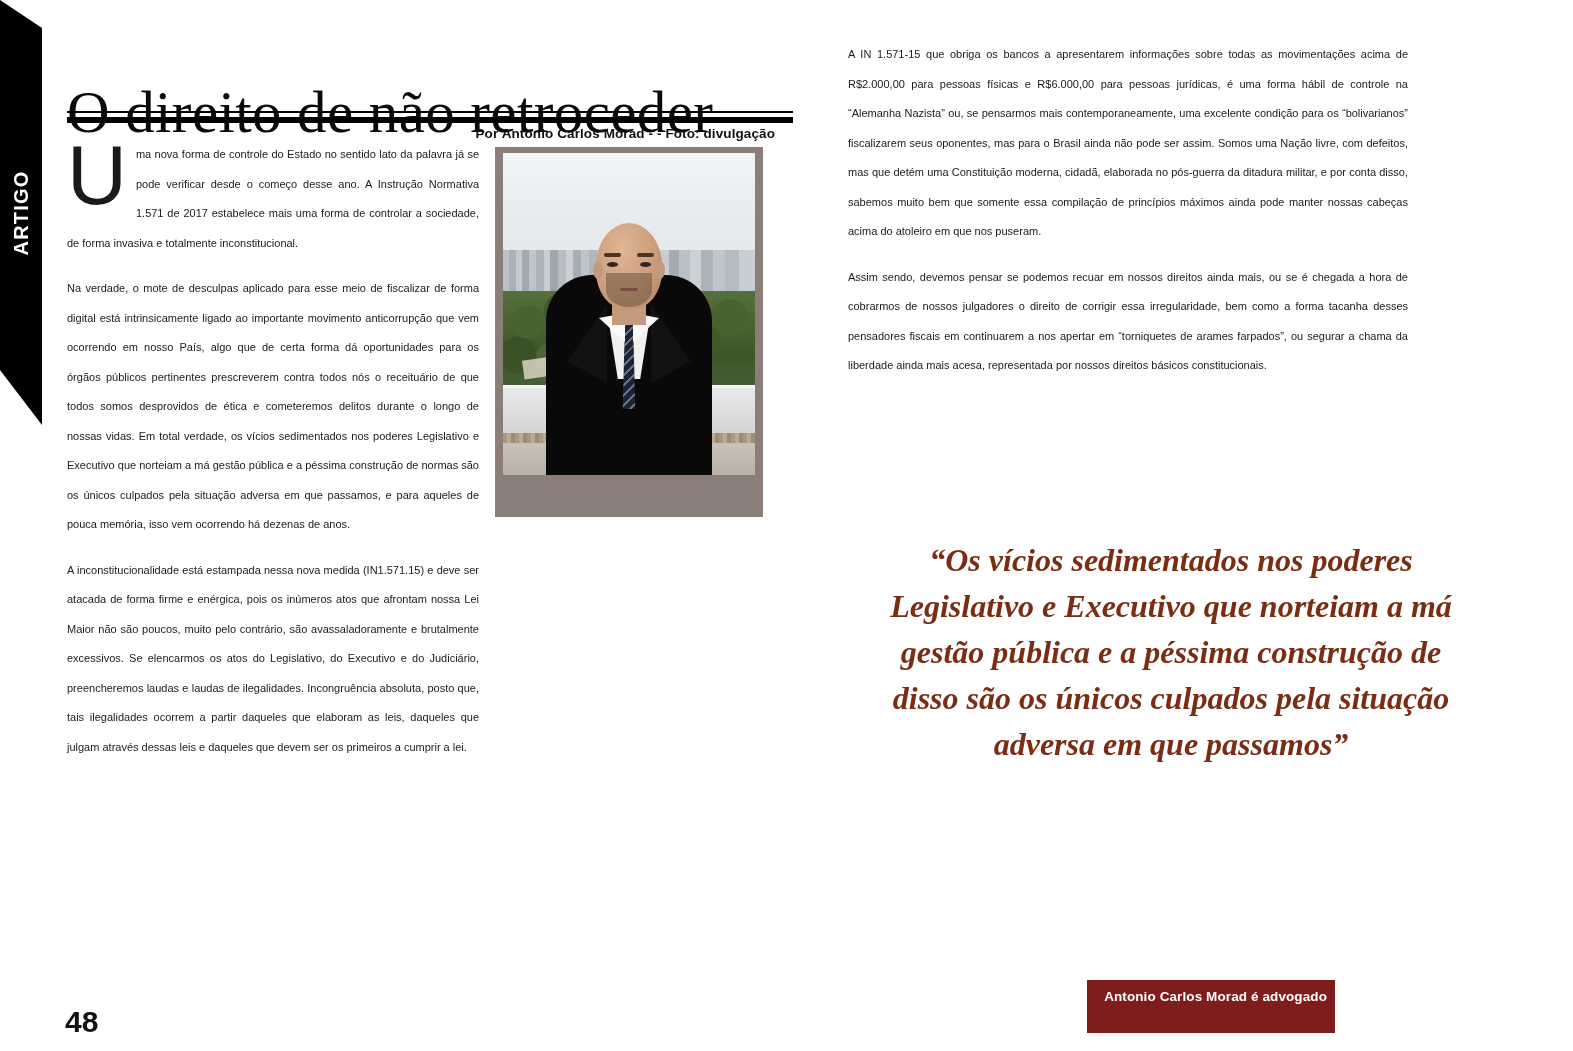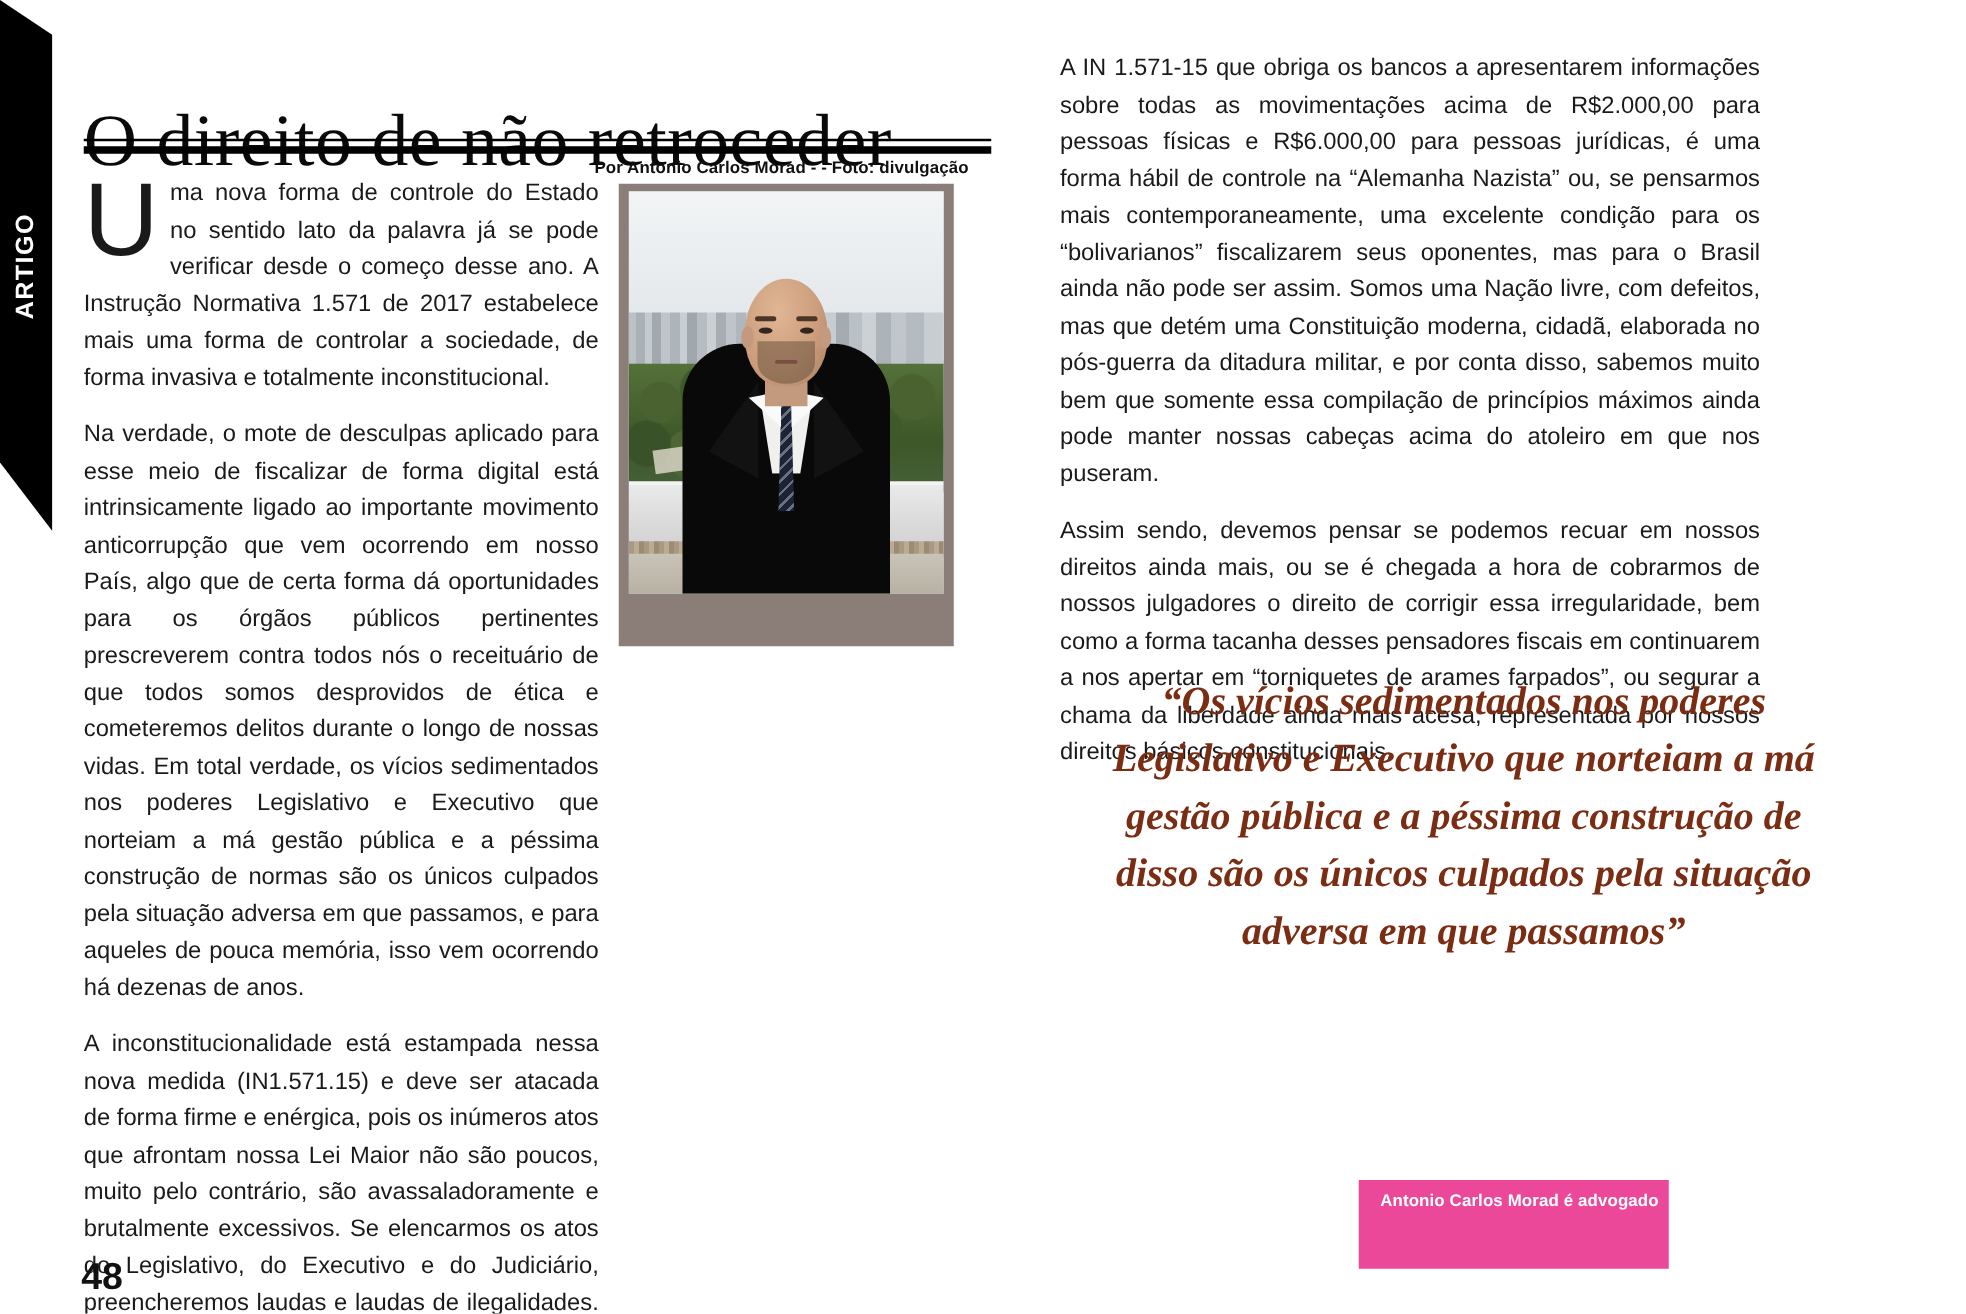--- a/index.html
+++ b/index.html
@@ -86,21 +86,21 @@
     font-size: 13.5px;
     font-weight: bold;
     color: #111111;
     letter-spacing: 0.1px;
     white-space: nowrap;
   }
 
   .body-col {
     position: absolute;
     font-family: "Liberation Sans", sans-serif;
-    font-size: 19px;
+    font-size: 11px;
     line-height: 29.5px;
     color: #1a1a1a;
     text-align: justify;
     -webkit-hyphens: none;
     hyphens: none;
   }
   #left-col {
     left: 50px;
     top: 140px;
     width: 412px;
@@ -290,24 +290,24 @@
     font-style: italic;
     font-weight: bold;
     font-size: 32px;
     line-height: 46px;
     color: #7b2d13;
   }
 
   #credit-box {
     position: absolute;
     left: 301px;
-    top: 944px;
+    top: 980px;
     width: 248px;
-    height: 71px;
-    background: #ec4899;
+    height: 53px;
+    background: #7f1d1d;
   }
   #credit-box .credit-text {
     position: absolute;
     left: 0; right: 8px;
     top: 9px;
     text-align: right;
     color: #ffffff;
     font-size: 13.5px;
     font-weight: bold;
     letter-spacing: 0.1px;

